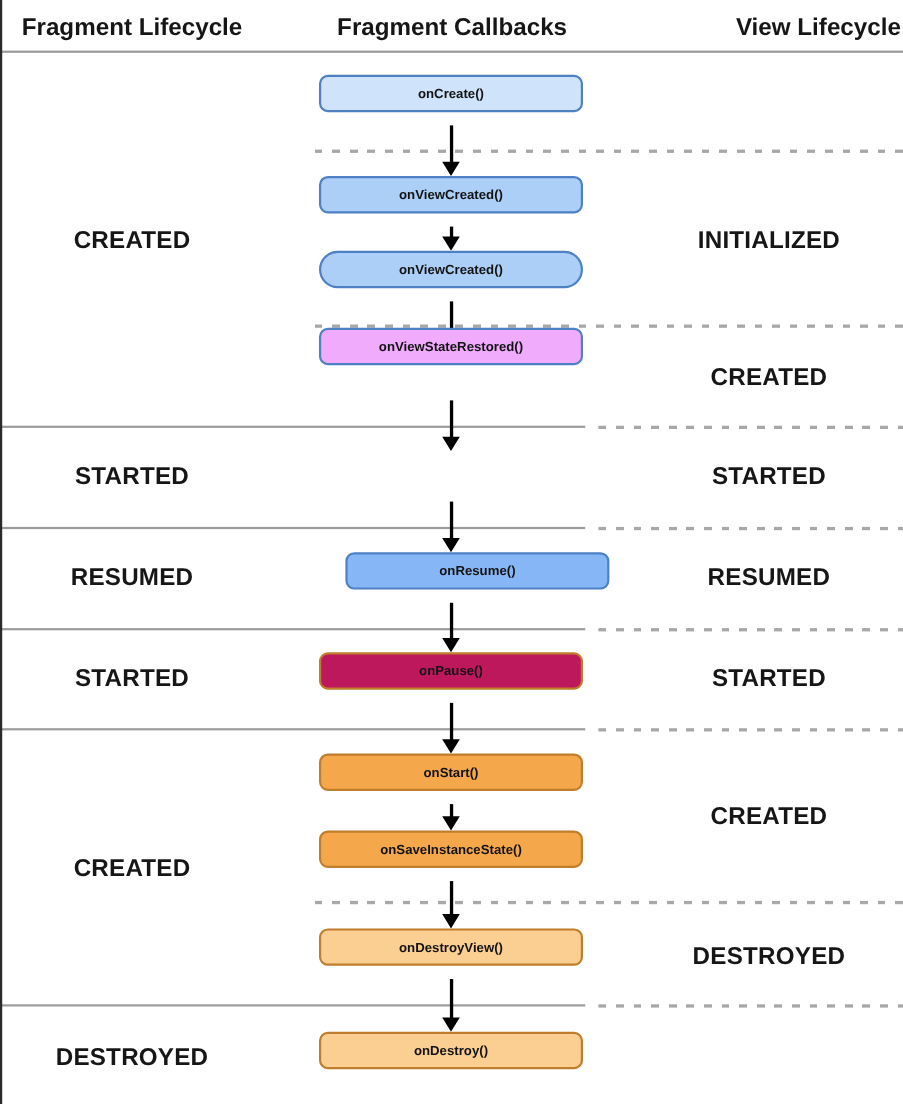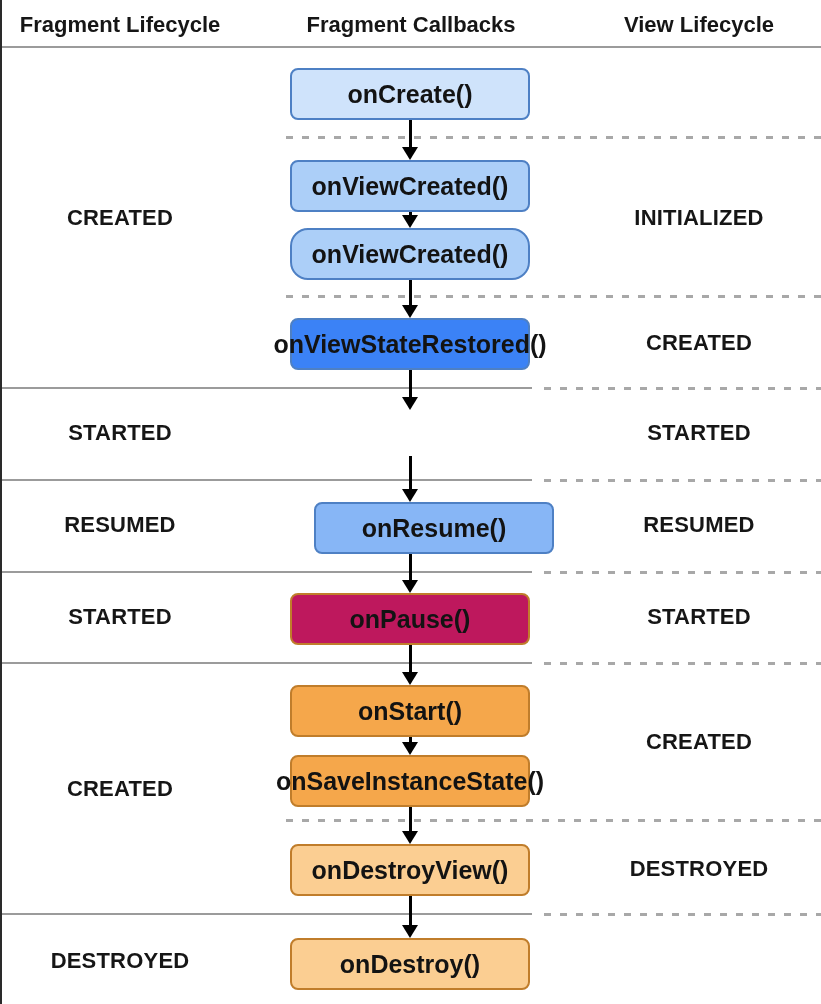--- a/index.html
+++ b/index.html
@@ -38,28 +38,28 @@
   .line { position: absolute; }
   .line.solid { height: 2px; background: #9b9b9b; }
   .line.dashed {
     height: 3px;
     background: repeating-linear-gradient(90deg, #a8a8a8 0 7px, transparent 7px 16px);
   }
   .cb-box {
     position: absolute;
     left: 290px;
     width: 240px;
-    height: 52px;
+    height: 34px;
     box-sizing: border-box;
     border-radius: 8px;
     border: 2px solid #4e80c4;
     display: flex;
     align-items: center;
     justify-content: center;
-    font-size: 25px;
+    font-size: 12px;
     font-weight: bold;
     color: #131313;
     white-space: nowrap;
     z-index: 3;
   }
   .arrow-stem {
     position: absolute;
     width: 3px;
     background: #000000;
     z-index: 2;
@@ -81,21 +81,21 @@
     background: #2a2a2a;
     z-index: 4;
   }
 </style>
 </head>
 <body>
 
 <div id="stage">
   <div class="hdr" id="hdr-left" style="left: 0px;">Fragment Lifecycle</div>
   <div class="hdr" id="hdr-mid" style="left: 291px;">Fragment Callbacks</div>
-  <div class="hdr" id="hdr-right" style="left: 579px;">View Lifecycle</div>
+  <div class="hdr" id="hdr-right" style="left: 579px; text-align: right;">View Lifecycle</div>
   <div class="right-edge"></div>
 <div class="line solid" style="left: 0px; top: 46px; width: 821px;"></div>
     <div class="line dashed" style="left: 286px; top: 136px; width: 535px;"></div>
     <div class="line dashed" style="left: 286px; top: 295px; width: 535px;"></div>
     <div class="line solid" style="left: 0px; top: 387px; width: 532px;"></div>
     <div class="line dashed" style="left: 544px; top: 387px; width: 277px;"></div>
     <div class="line solid" style="left: 0px; top: 479px; width: 532px;"></div>
     <div class="line dashed" style="left: 544px; top: 479px; width: 277px;"></div>
     <div class="line solid" style="left: 0px; top: 571px; width: 532px;"></div>
     <div class="line dashed" style="left: 544px; top: 571px; width: 277px;"></div>
@@ -120,21 +120,21 @@
     <div class="arrow-head" style="left: 402px; top: 672px;"></div>
     <div class="arrow-stem" style="left: 408.5px; top: 731px; height: 13px;"></div>
     <div class="arrow-head" style="left: 402px; top: 742px;"></div>
     <div class="arrow-stem" style="left: 408.5px; top: 801px; height: 32px;"></div>
     <div class="arrow-head" style="left: 402px; top: 831px;"></div>
     <div class="arrow-stem" style="left: 408.5px; top: 890px; height: 37px;"></div>
     <div class="arrow-head" style="left: 402px; top: 925px;"></div>
     <div class="cb-box" style="top: 68px; background: rgb(207, 227, 251); border-color: rgb(78, 128, 196);">onCreate()</div>
     <div class="cb-box" style="top: 160px; background: rgb(172, 207, 248); border-color: rgb(78, 128, 196);">onViewCreated()</div>
     <div class="cb-box" style="top: 228px; background: rgb(172, 207, 248); border-color: rgb(78, 128, 196); border-radius: 18px;">onViewCreated()</div>
-    <div class="cb-box" style="top: 318px; background: #3b82f6; border-color: rgb(78, 128, 196);">onViewStateRestored()</div>
+    <div class="cb-box" style="top: 298px; background: #f0abfc; border-color: rgb(78, 128, 196);">onViewStateRestored()</div>
     <div class="cb-box" style="top: 502px; background: rgb(135, 182, 246); border-color: rgb(78, 128, 196); margin-left: 24px;">onResume()</div>
     <div class="cb-box" style="top: 593px; background: #be185d; border-color: rgb(192, 125, 43);">onPause()</div>
     <div class="cb-box" style="top: 685px; background: rgb(245, 167, 75); border-color: rgb(192, 125, 43);">onStart()</div>
     <div class="cb-box" style="top: 755px; background: rgb(245, 167, 75); border-color: rgb(192, 125, 43);">onSaveInstanceState()</div>
     <div class="cb-box" style="top: 844px; background: rgb(251, 206, 146); border-color: rgb(192, 125, 43);">onDestroyView()</div>
     <div class="cb-box" style="top: 938px; background: rgb(251, 206, 146); border-color: rgb(192, 125, 43);">onDestroy()</div>
     <div class="state-label" style="left: 5px; top: 203px;">CREATED</div>
     <div class="state-label" style="left: 5px; top: 418px;">STARTED</div>
     <div class="state-label" style="left: 5px; top: 510px;">RESUMED</div>
     <div class="state-label" style="left: 5px; top: 602px;">STARTED</div>

